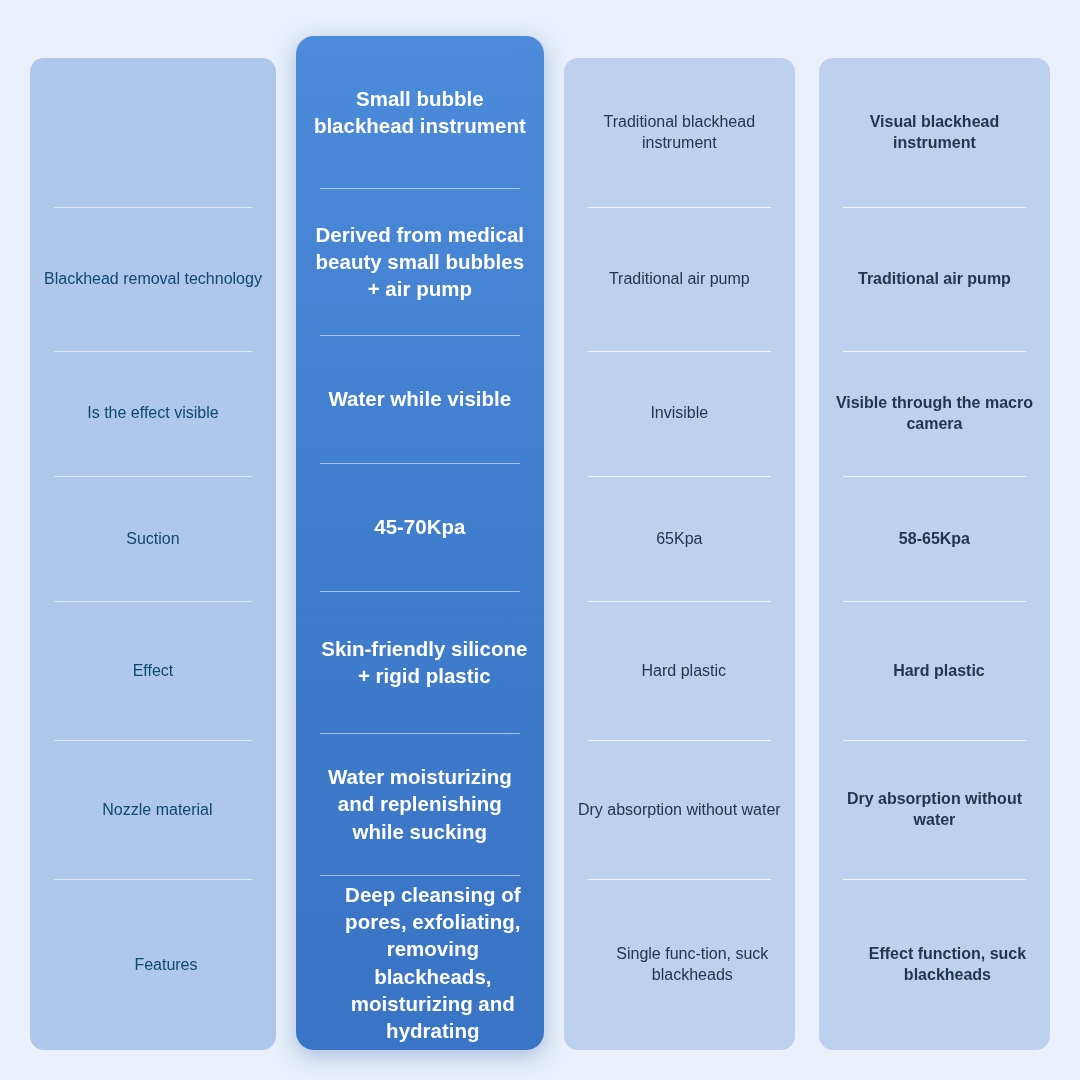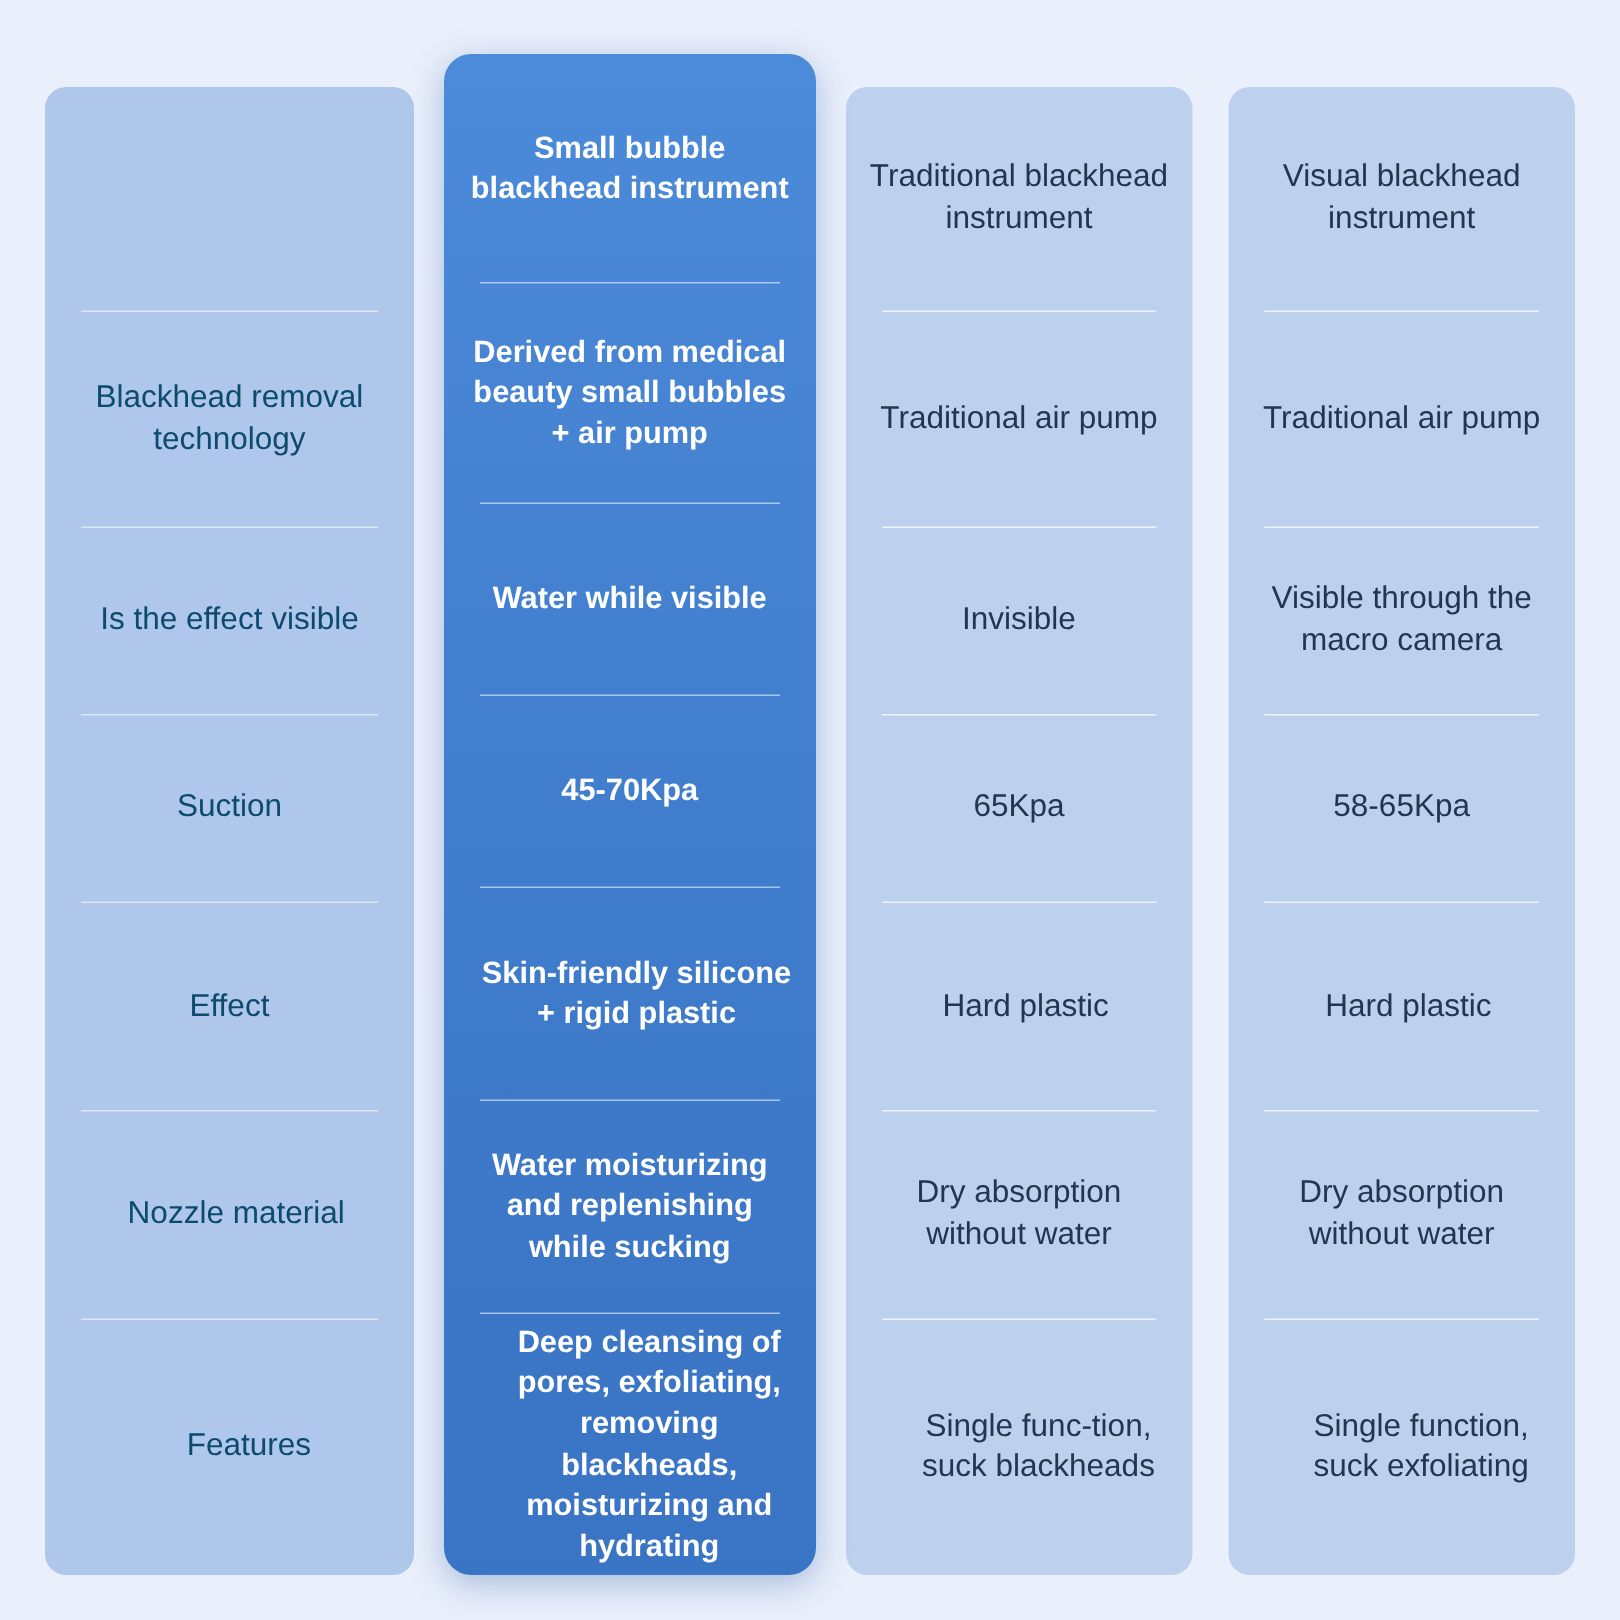--- a/index.html
+++ b/index.html
@@ -63,21 +63,21 @@
 
   .col-plain {
     width: 235px;
     margin-top: 22px;
     height: 992px;
     background: #bdd1ef;
     color: #23364f;
     border-radius: 14px;
   }
 
-  .col-gap-sm { margin-left: 24px; }
+  .col-gap-sm { margin-left: 24px; font-weight: bold; }
   .col-gap-md { margin-left: 20px; }
 
   
   .cell {
     display: flex;
     align-items: center;
     justify-content: center;
     text-align: center;
     padding: 4px 14px;
     box-sizing: border-box;
@@ -106,21 +106,21 @@
   .r1 { height: 147px; }
   .r2 { height: 128px; }
   .r3 { height: 128px; justify-content: center; }
   .r4 { height: 142px; padding-left: 23px; }
   .r5 { height: 142px; }
   .r6 { height: 175px; padding-left: 40px; }
 
   .col-label .r0 { height: 152px; }
 
   .col-plain .cell,
-  .col-label .cell { font-size: 21px; }
+  .col-label .cell { font-size: 16px; }
 
   .col-highlight .cell { font-size: 20.5px; }
 </style>
 </head>
 <body>
 
 <div class="sheet">
   <div class="table">
 
     <div class="col col-label">
@@ -232,18 +232,18 @@
       <div class="cell r4">
         <span class="divider"></span>
         <span>Hard plastic</span>
       </div>
       <div class="cell r5">
         <span class="divider"></span>
         <span>Dry absorption without water</span>
       </div>
       <div class="cell r6">
         <span class="divider"></span>
-        <span>Single function, suck exfoliating</span>
+        <span>Effect function, suck blackheads</span>
       </div>
     </div>
 
   </div>
 </div>
 
 </body></html>

